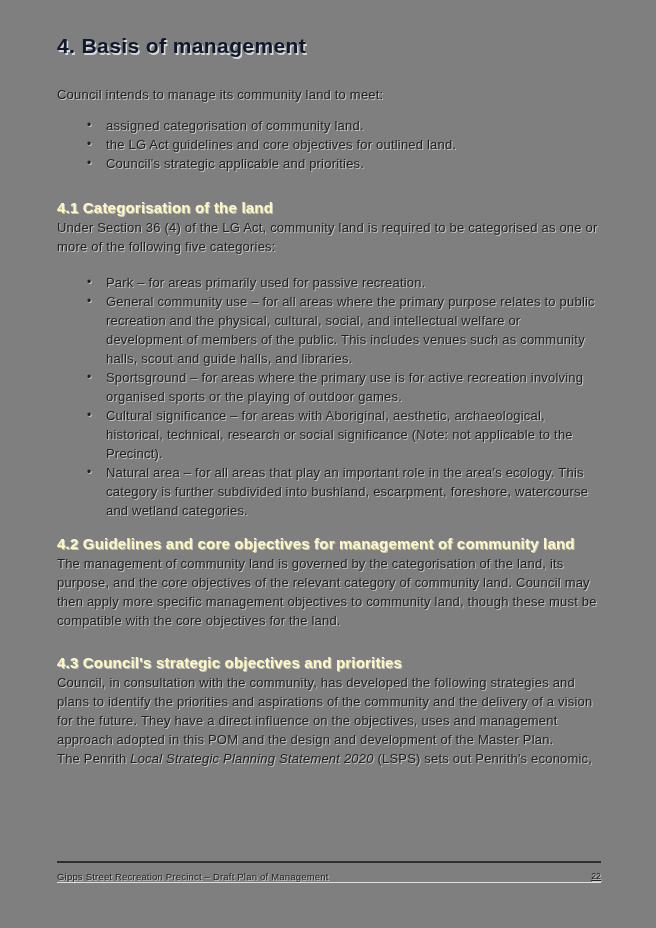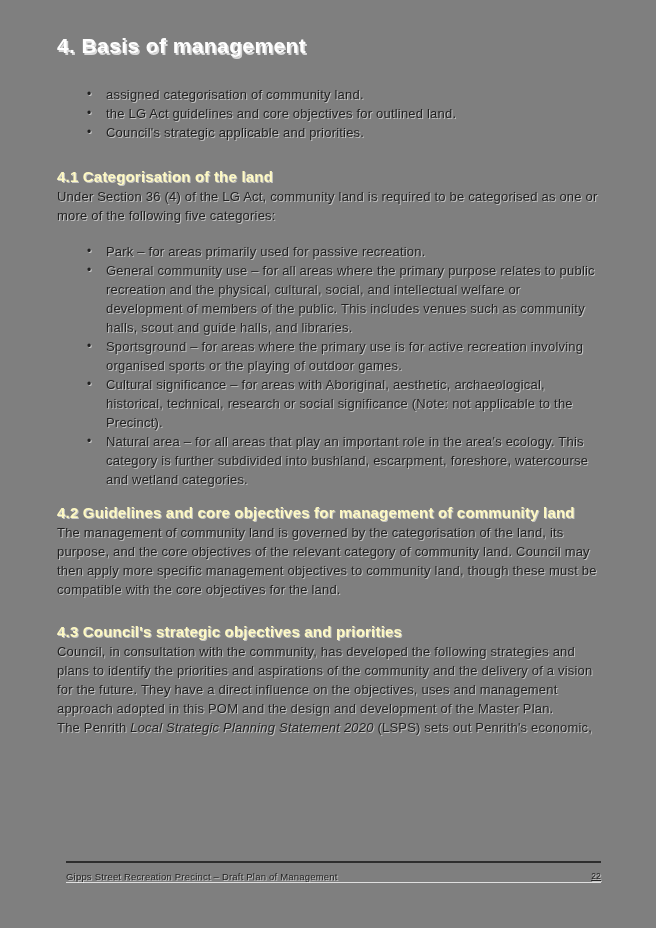--- a/index.html
+++ b/index.html
@@ -15,21 +15,21 @@
   }
   .content{
     position:absolute;
     left:57px;top:34px;
     width:543px;
   }
   .h1{
     font-size:21px;
     font-weight:bold;
     letter-spacing:.4px;
-    color:#ffffff;
+    color:#0f172a;
     text-shadow:1.5px 1.5px 0 rgba(255,255,255,0.7);
     margin:0 0 27px 0;
   }
   .body-text{
     font-size:13px;
     line-height:19px;
     letter-spacing:.2px;
     margin:0;
   }
   .h2{
@@ -63,21 +63,21 @@
     position:absolute;
     left:2px;top:0;
     font-size:12px;
   }
   .term{font-weight:normal;}
   .it{font-style:italic;}
   .gap-lg{margin-top:24px;}
   .gap-sec{margin-top:26px;}
   .footer{
     position:absolute;
-    left:66px;right:55px;
+    left:57px;right:55px;
     top:861px;
     border-top:2px solid #2e2e2e;
     box-shadow:0 1px 0 rgba(255,255,255,0.75);
   }
   .footer-row{
     display:flex;
     justify-content:space-between;
     align-items:flex-start;
     padding-top:8px;
     font-size:9.5px;
@@ -91,20 +91,21 @@
   }
 </style>
 </head>
 <body>
 
 <div class="page">
   <div class="content">
 
     <h1 class="h1">4. Basis of management</h1>
 
+    <p class="body-text">Council intends to manage its community land to meet:</p>
 
     <ul class="blist">
       <li>assigned categorisation of community land.</li>
       <li>the LG Act guidelines and core objectives for outlined land.</li>
       <li>Council's strategic applicable and priorities.</li>
     </ul>
 
     <h2 class="h2 gap-sec">4.1 Categorisation of the land</h2>
     <p class="body-text">Under Section 36 (4) of the LG Act, community land is required to be categorised as one or more of the following five categories:</p>
 

